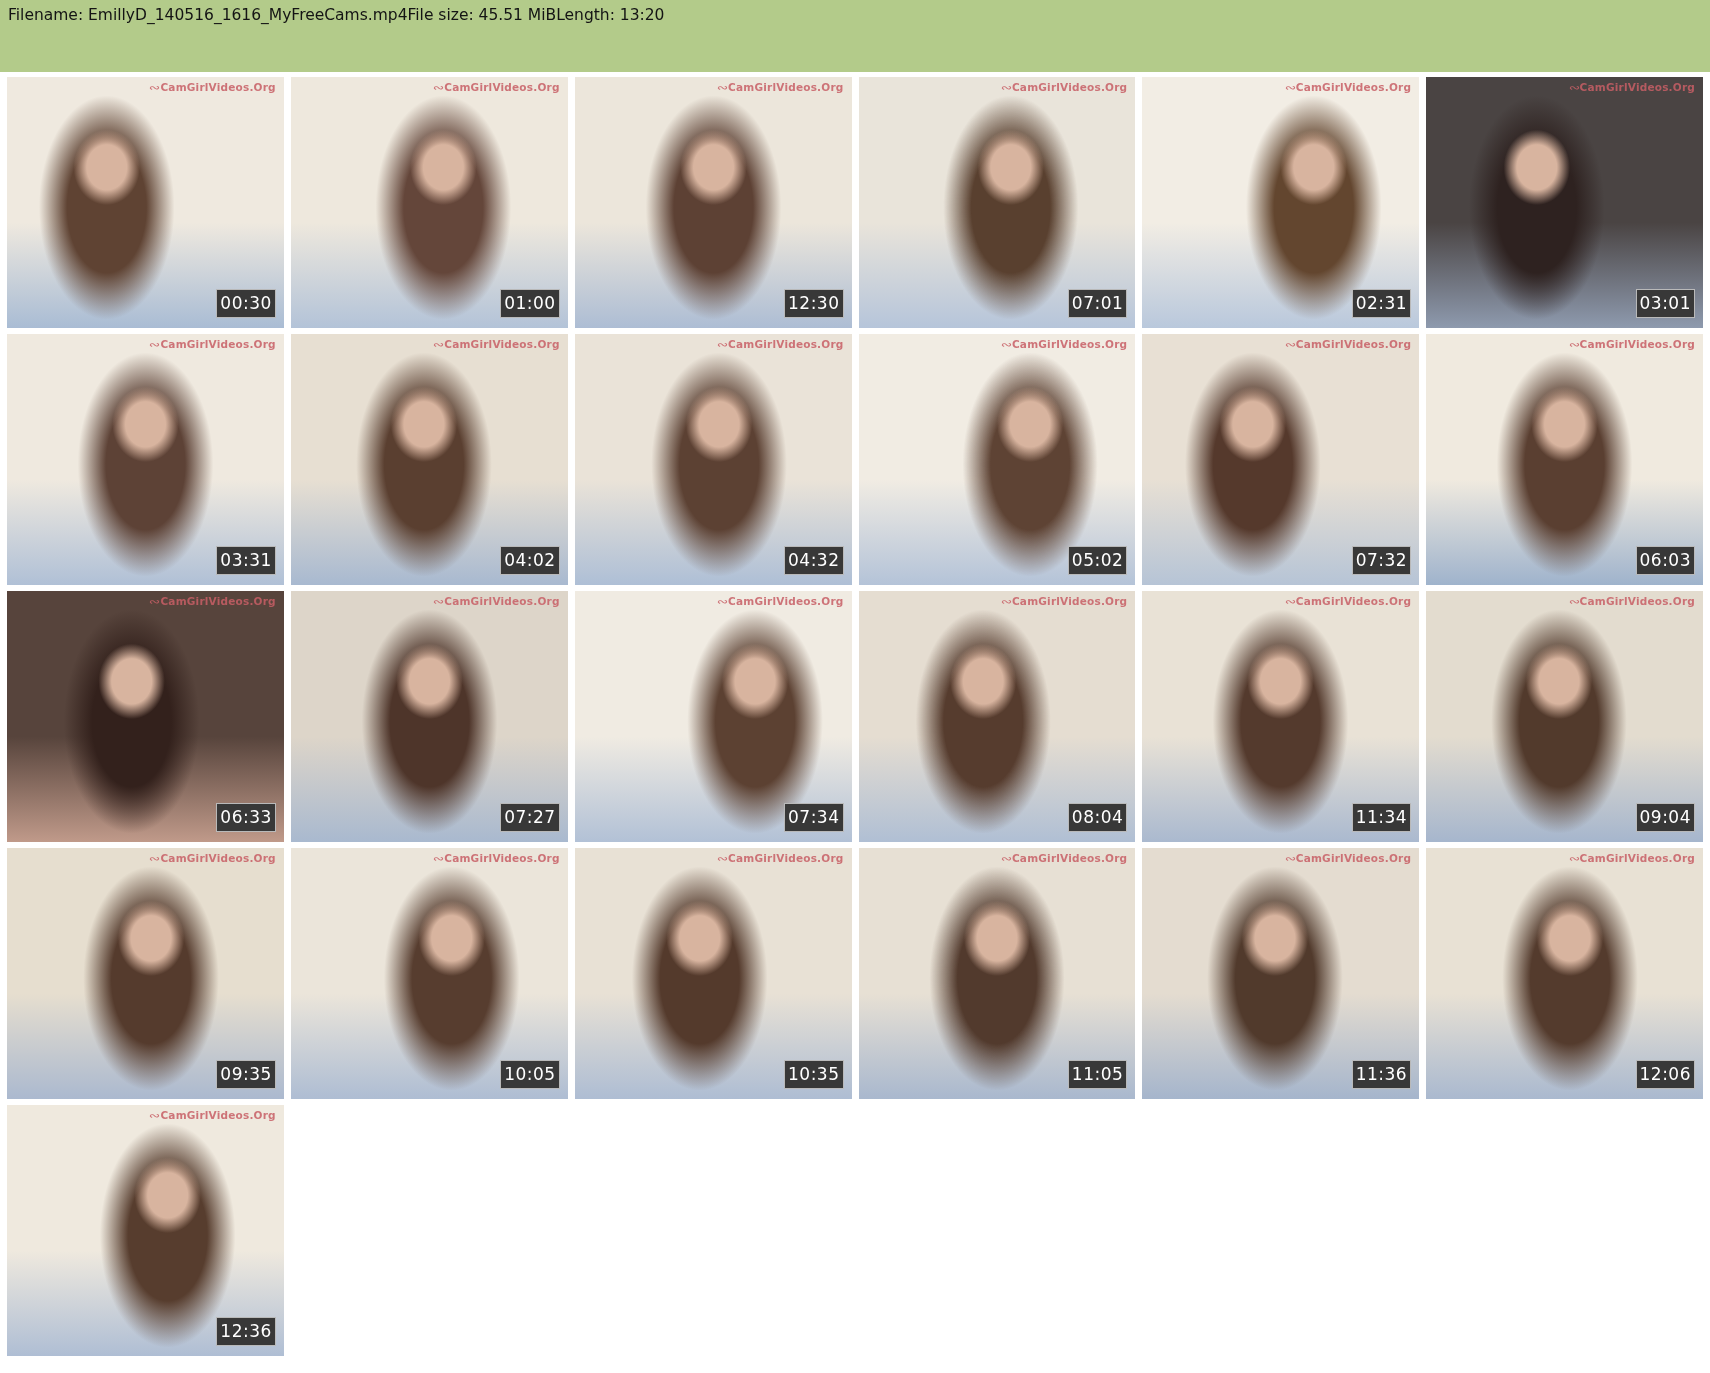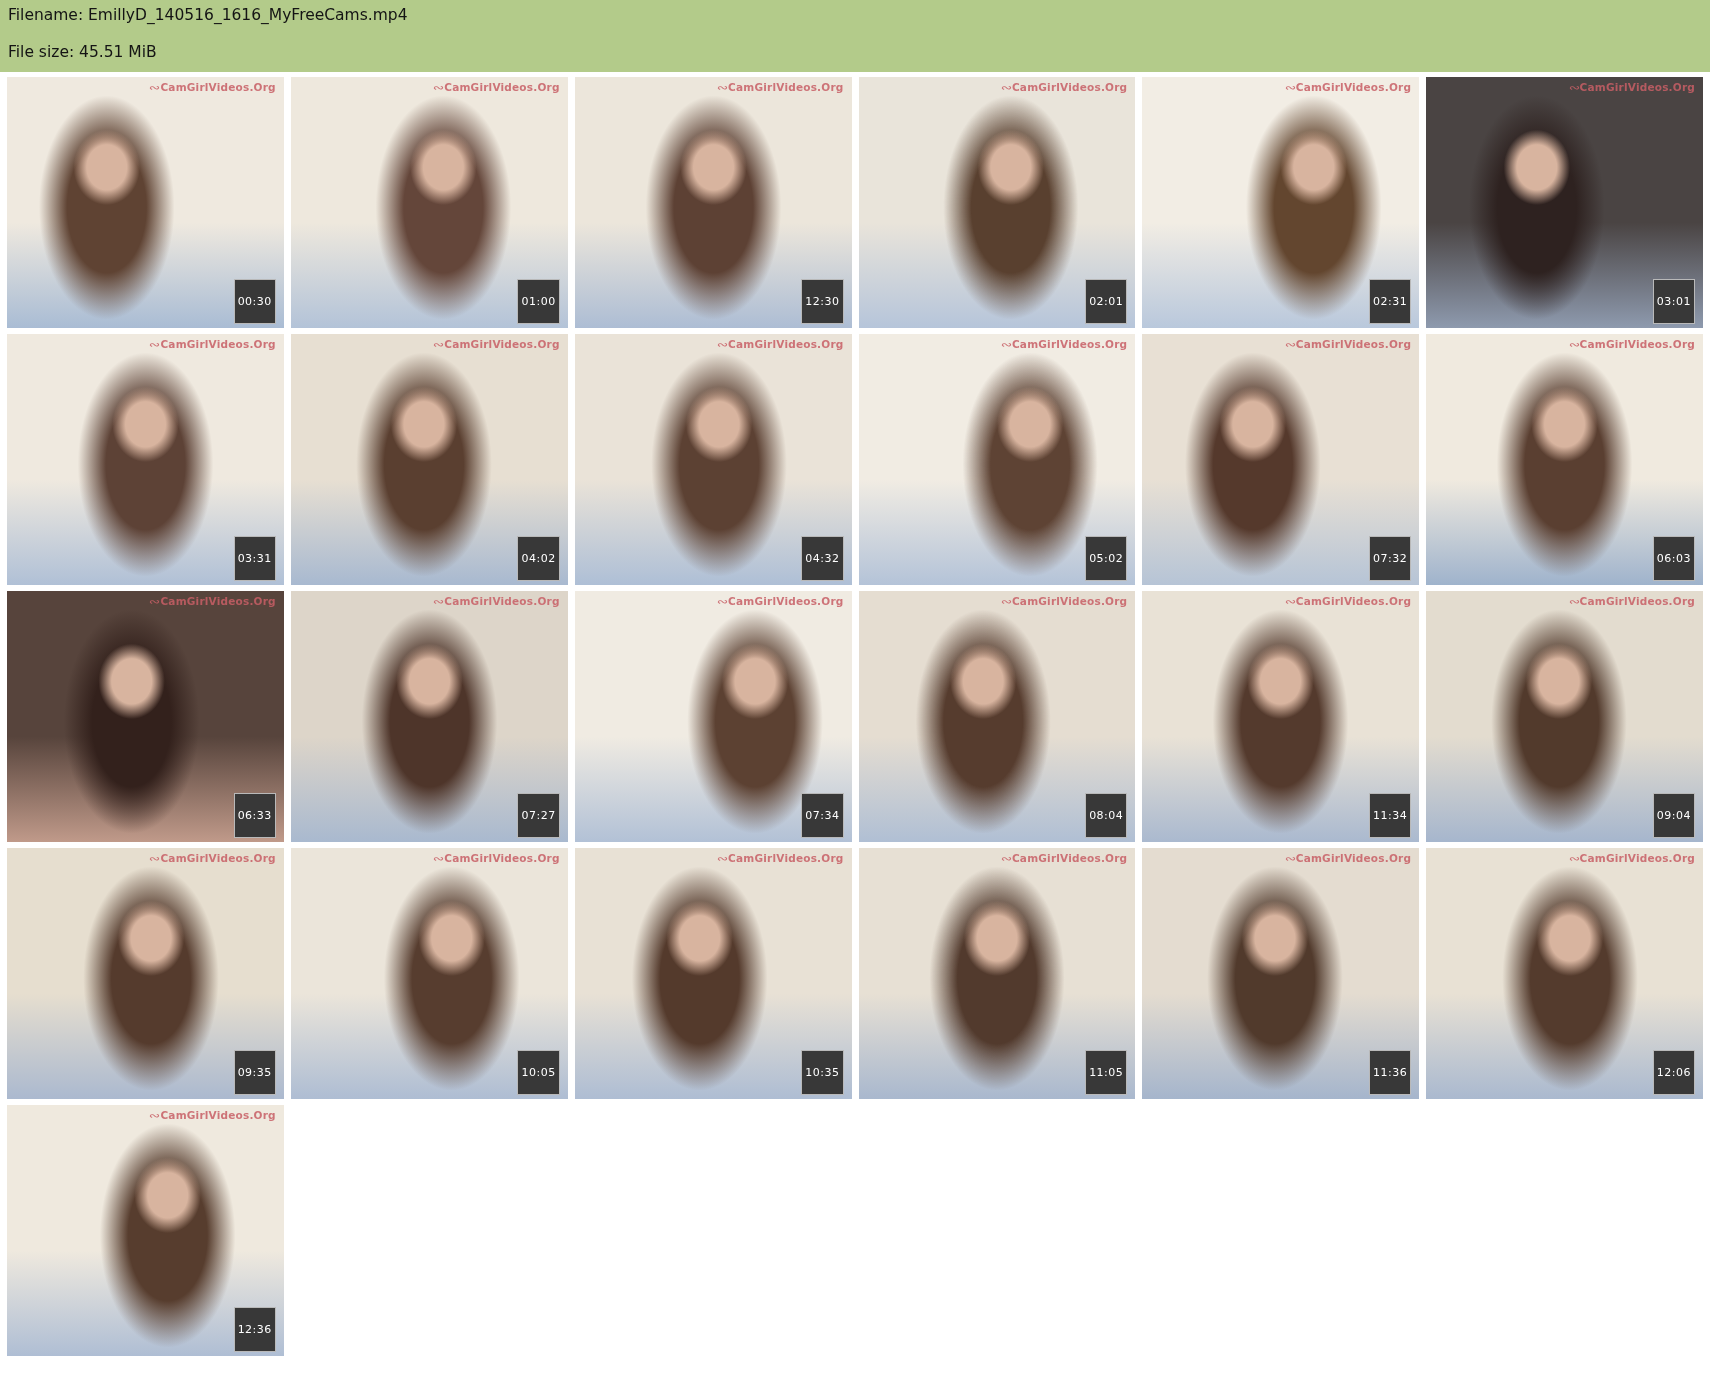--- a/index.html
+++ b/index.html
@@ -14,21 +14,21 @@
   
   .header {
     box-sizing: border-box;
     width: 100%;
     height: 72px;
     background: var(--header-bg, #b3cb8a);
     display: flex;
     justify-content: space-between;
     padding: 5px 8px 0 8px;
   }
-  .header .col { display: flex; flex-direction: column; gap: 16px; }
+  .header .col { display: flex; flex-direction: row; }
   .header .col.right { text-align: right; }
   .hline {
     font-size: 15.5px;
     line-height: 21px;
     color: #141414;
     white-space: nowrap;
   }
   
   .grid {
     box-sizing: border-box;
@@ -59,27 +59,27 @@
   }
   .watermark .wm-icon {
     display: inline-block;
     transform: scaleX(1.3);
     margin-right: 1px;
     font-weight: normal;
   }
   .tstamp {
     position: absolute;
     right: 8px;
-    bottom: 4px;
+    bottom: 10px;
     background: #383838;
     border: 1px solid #b9b9b9;
     color: #ffffff;
-    font-size: 11px;
+    font-size: 17px;
     line-height: 15px;
-    padding: 14px 3px;
+    padding: 6px 3px;
     letter-spacing: 0.5px;
   }
 </style>
 </head>
 <body>
 
 <div class="header">
   <div class="col">
     <div class="hline">Filename: EmillyD_140516_1616_MyFreeCams.mp4</div>
     <div class="hline">File size: 45.51 MiB</div>
@@ -98,21 +98,21 @@
     <span class="tstamp">01:00</span>
   </div>
 
   <div class="thumb" style="--bg: #ece6db; --hair: #5d4134; --shirt: #adbdd4; --px: 50%; --skin: #d8b49f;">
     <span class="watermark"><span class="wm-icon">∾</span><span>CamGirlVideos.Org</span></span>
     <span class="tstamp">12:30</span>
   </div>
 
   <div class="thumb" style="--bg: #e9e4da; --hair: #59402f; --shirt: #b6c5da; --px: 55%; --skin: #d8b49f;">
     <span class="watermark"><span class="wm-icon">∾</span><span>CamGirlVideos.Org</span></span>
-    <span class="tstamp">02:01</span>
+    <span class="tstamp">07:01</span>
   </div>
 
   <div class="thumb" style="--bg: #f2ede4; --hair: #63462f; --shirt: #b9c8dc; --px: 62%; --skin: #d8b49f;">
     <span class="watermark"><span class="wm-icon">∾</span><span>CamGirlVideos.Org</span></span>
     <span class="tstamp">02:31</span>
   </div>
 
   <div class="thumb" style="--bg: #4a4443; --hair: #2e2220; --shirt: #8e9aae; --px: 40%; --skin: #d8b49f;">
     <span class="watermark"><span class="wm-icon">∾</span><span>CamGirlVideos.Org</span></span>
     <span class="tstamp">03:01</span>

